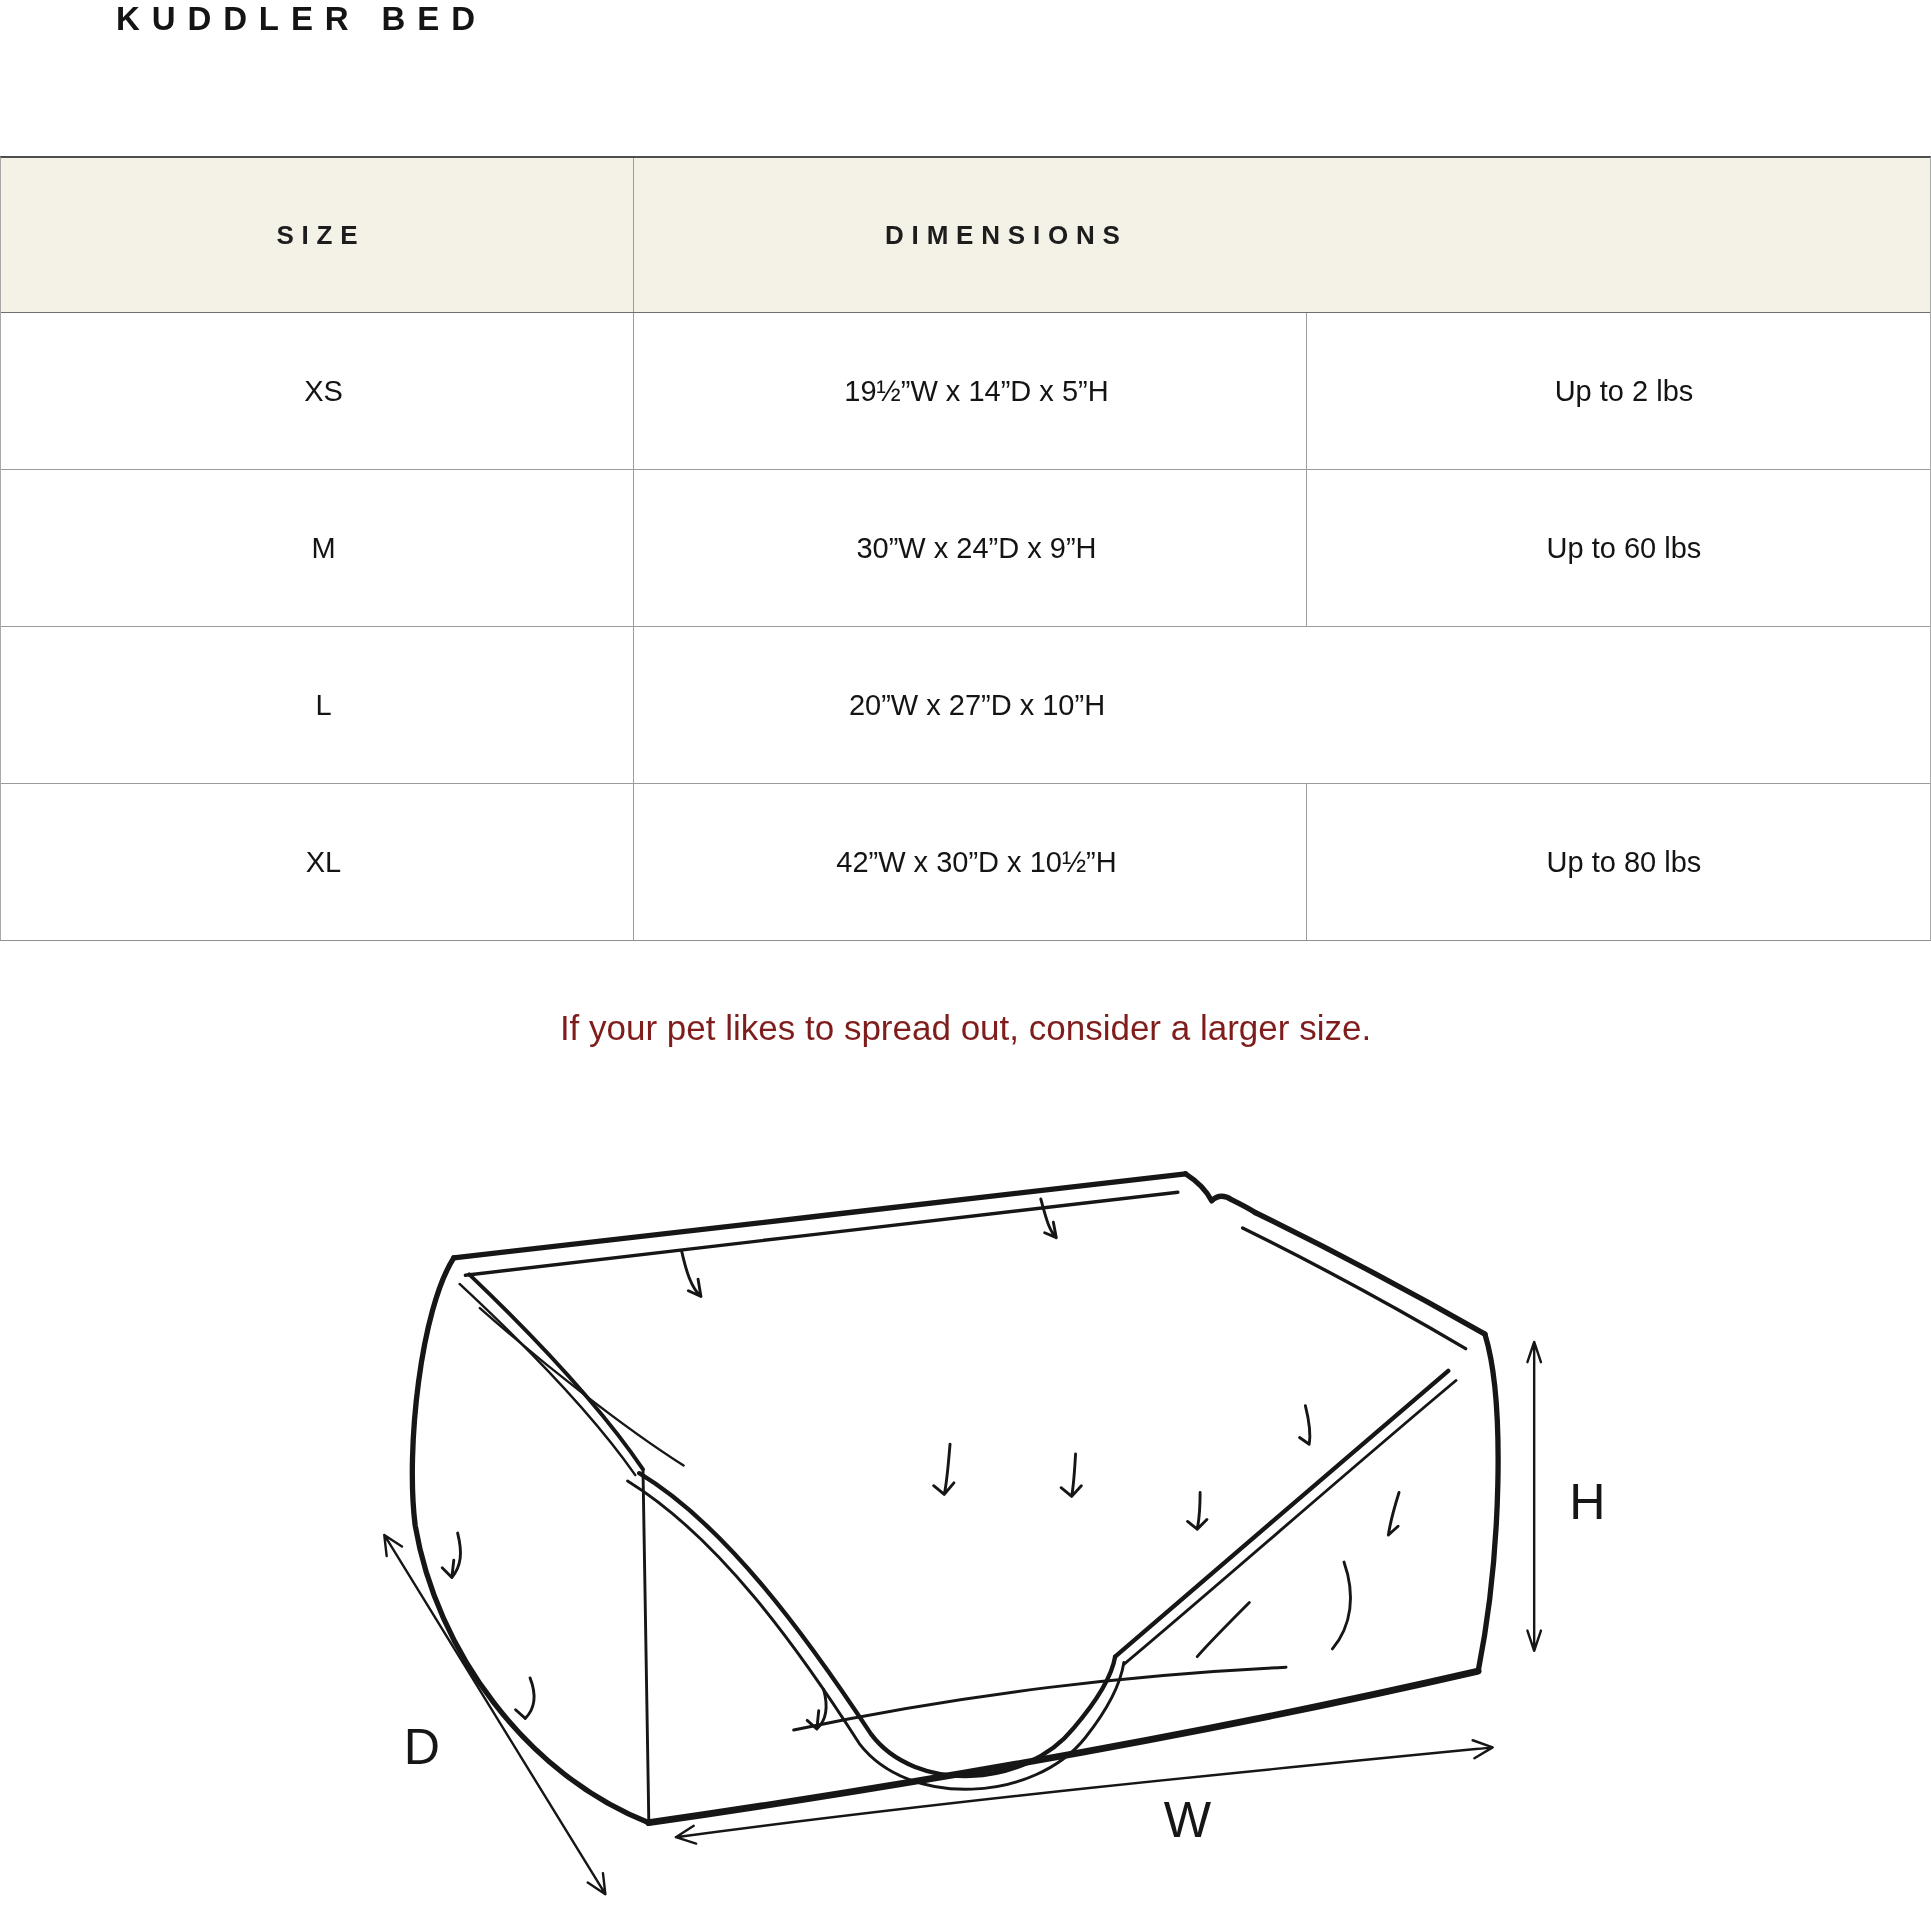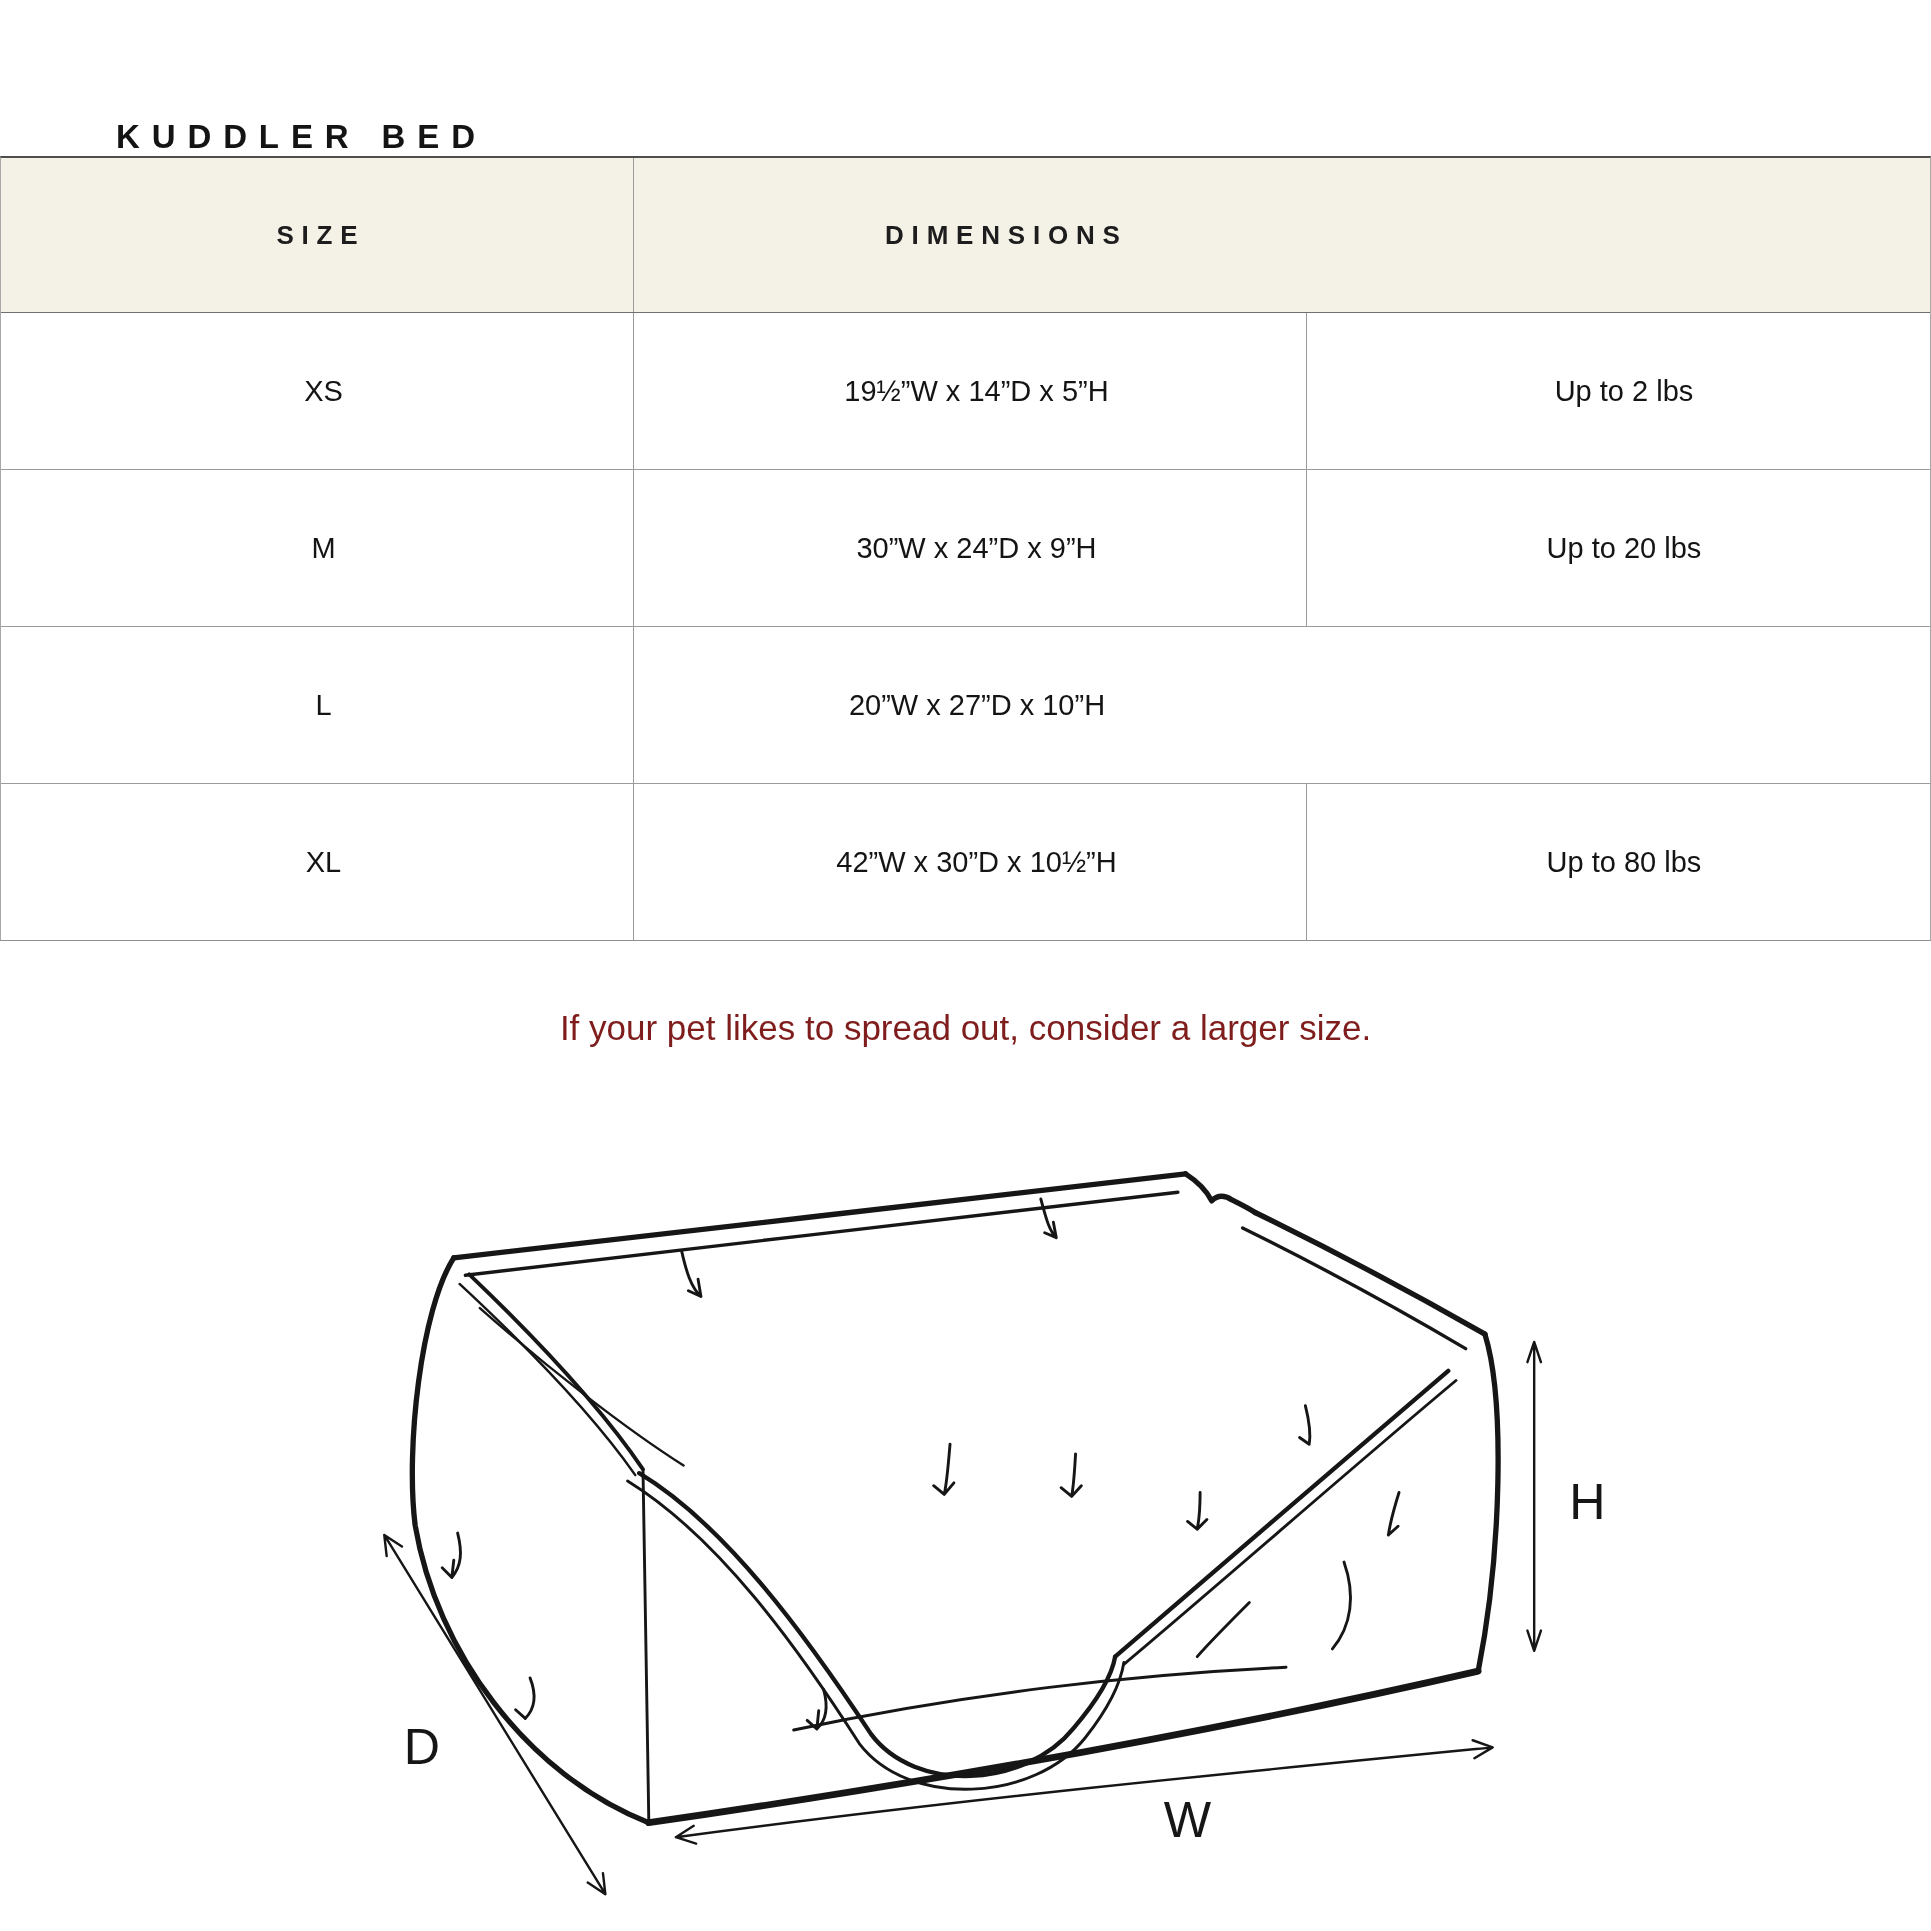--- a/index.html
+++ b/index.html
@@ -6,21 +6,21 @@
   .page{
     position:relative;
     width:1931px;height:1931px;
     background:#ffffff;
     font-family:"Liberation Sans", sans-serif;
     color:#1b1b1b;
     overflow:hidden;
   }
   .title{
     position:absolute;top:0;left:0;height:156px;width:100%;
-    display:flex;align-items:flex-end;
+    display:flex;align-items:flex-start;
     padding-left:116px;box-sizing:border-box;
   }
   .title h1{
     margin:0;font-size:33px;font-weight:700;letter-spacing:0.36em;
     color:#141414;
   }
   .size-table{
     position:absolute;top:156px;left:0;width:1931px;
     box-sizing:border-box;
     border-top:2.9px solid #4e4e4e;
@@ -83,21 +83,21 @@
       <div class="cell">DIMENSIONS</div>
     </div>
     <div class="trow body">
       <div class="cell">XS</div>
       <div class="cell">19½”W x 14”D x 5”H</div>
       <div class="cell">Up to 2 lbs</div>
     </div>
     <div class="trow body">
       <div class="cell">M</div>
       <div class="cell">30”W x 24”D x 9”H</div>
-      <div class="cell">Up to 20 lbs</div>
+      <div class="cell">Up to 60 lbs</div>
     </div>
     <div class="trow body">
       <div class="cell">L</div>
       <div class="cell">20”W x 27”D x 10”H</div>
     </div>
     <div class="trow body">
       <div class="cell">XL</div>
       <div class="cell">42”W x 30”D x 10½”H</div>
       <div class="cell">Up to 80 lbs</div>
     </div>

